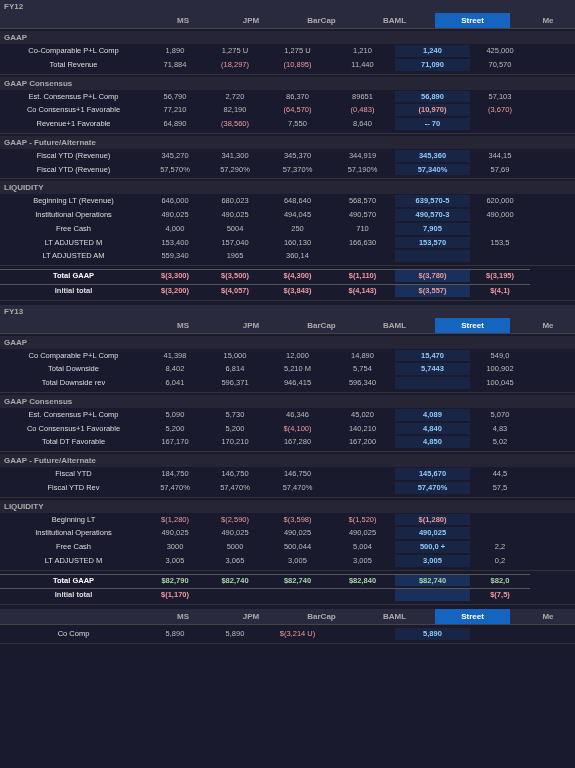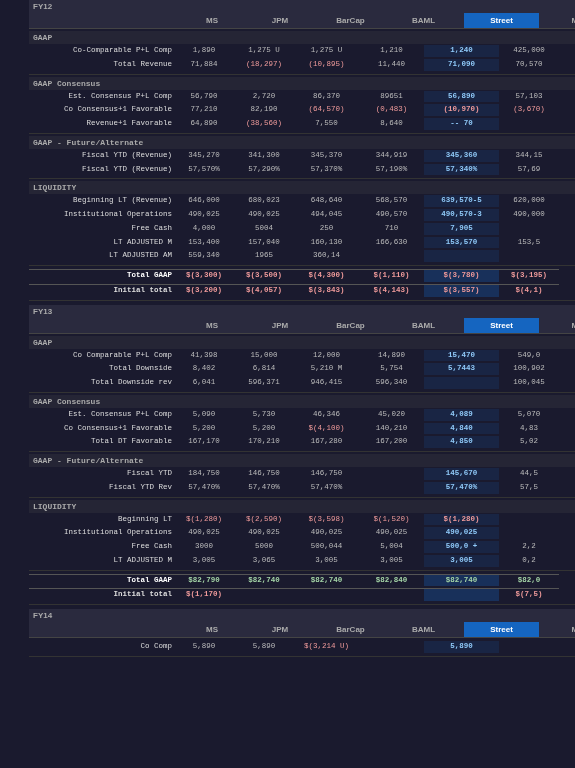--- a/index.html
+++ b/index.html
@@ -8,21 +8,20 @@
       font-family: Arial, sans-serif;
       font-size: 9px;
       color: #ccc;
       width: 575px;
       min-height: 768px;
       overflow-x: hidden;
     }
 
     .section {
       margin-bottom: 4px;
-      margin-left: 29px;
     }
 
     .section-header {
       background: #2a2a3e;
       color: #aaa;
       font-size: 8px;
       font-weight: bold;
       padding: 2px 4px;
     }
 
@@ -48,39 +47,38 @@
     }
 
     .col-header.label {
       text-align: left;
       padding-left: 4px;
     }
 
     .data-group {
       border-bottom: 1px solid #333;
       padding: 2px 0;
-      font-family: Liberation Mono, monospace;
     }
 
     .data-row {
       display: grid;
       grid-template-columns: 145px 60px 60px 65px 65px 75px 60px;
       padding: 1px 0;
     }
 
     .data-row .cell {
       padding: 1px 2px;
       text-align: center;
       font-size: 7.5px;
       color: #bbb;
       line-height: 1.3;
     }
 
     .data-row .cell.label-cell {
-      text-align: right;
+      text-align: center;
       padding-left: 4px;
       color: #ddd;
     }
 
     .data-row .cell.street-cell {
       background: rgba(21, 101, 192, 0.15);
       color: #90caf9;
       font-weight: bold;
     }
 
@@ -425,21 +423,20 @@
         <div class="cell"></div>
         <div class="cell"></div>
         <div class="cell"></div>
         <div class="cell street-cell"></div>
         <div class="cell neg">$(7,5)</div>
       </div>
     </div>
   </div>
 
   <div class="section">
-    <div class="section-header">FY14</div>
     <div class="col-headers">
       <div class="col-header label"></div>
       <div class="col-header">MS</div>
       <div class="col-header">JPM</div>
       <div class="col-header">BarCap</div>
       <div class="col-header">BAML</div>
       <div class="col-header street">Street</div>
       <div class="col-header">Me</div>
     </div>
     <div class="data-group">

